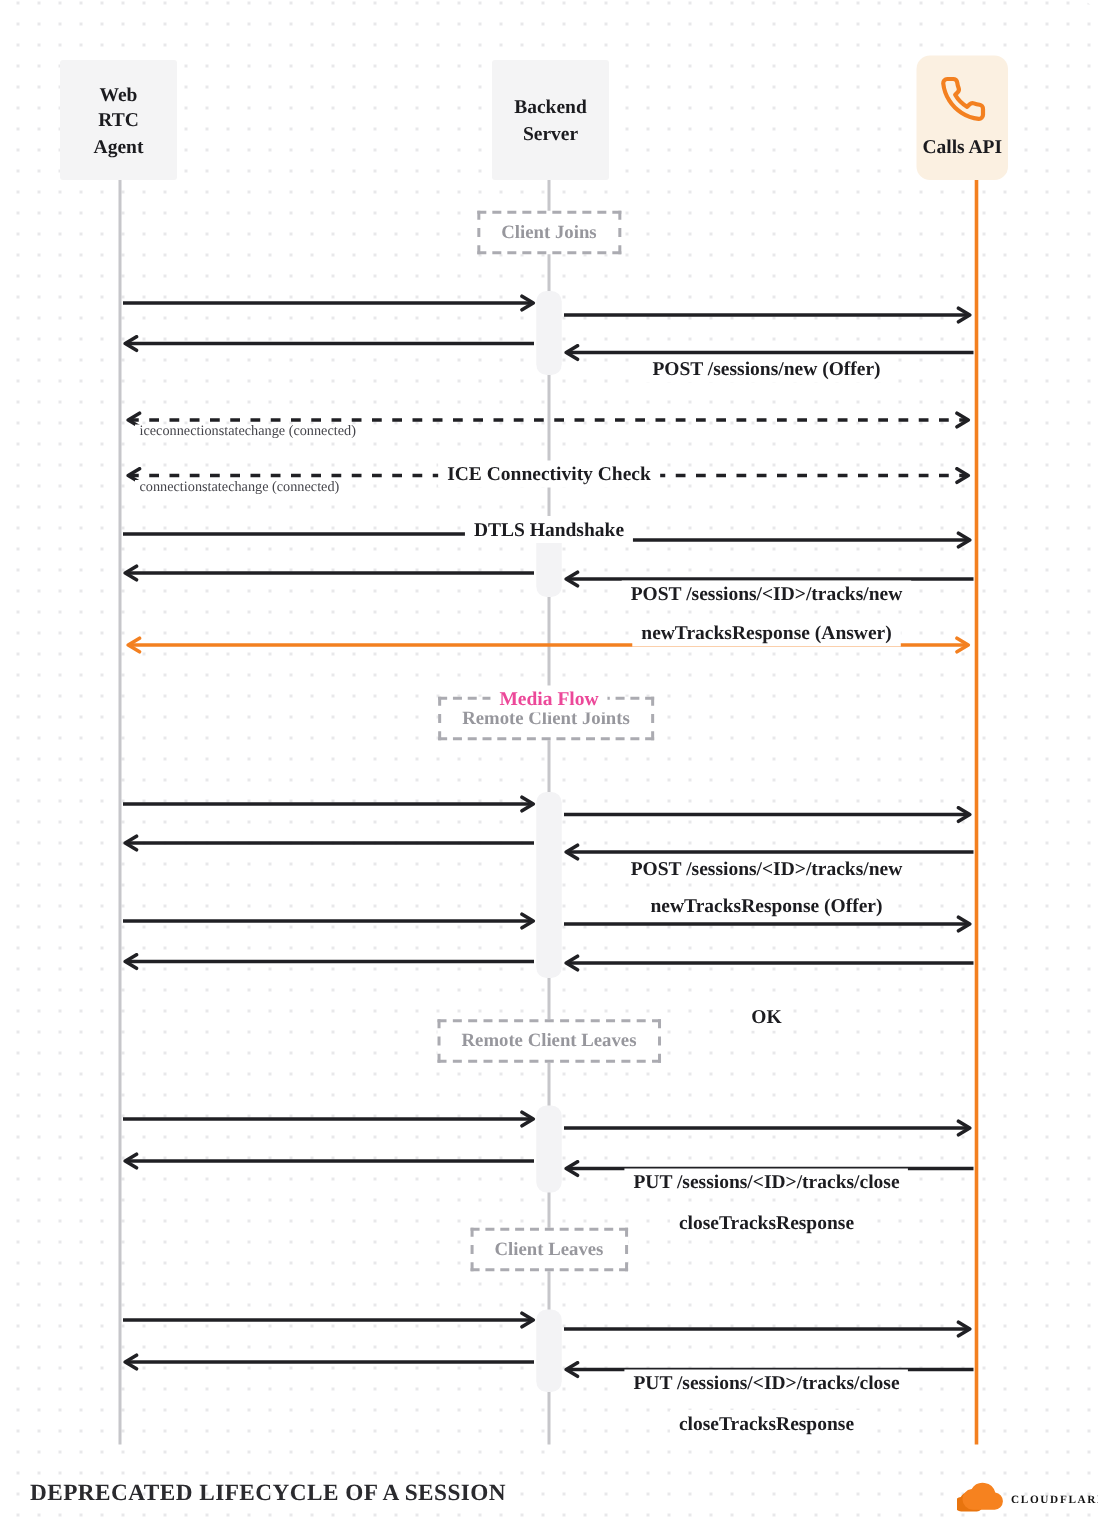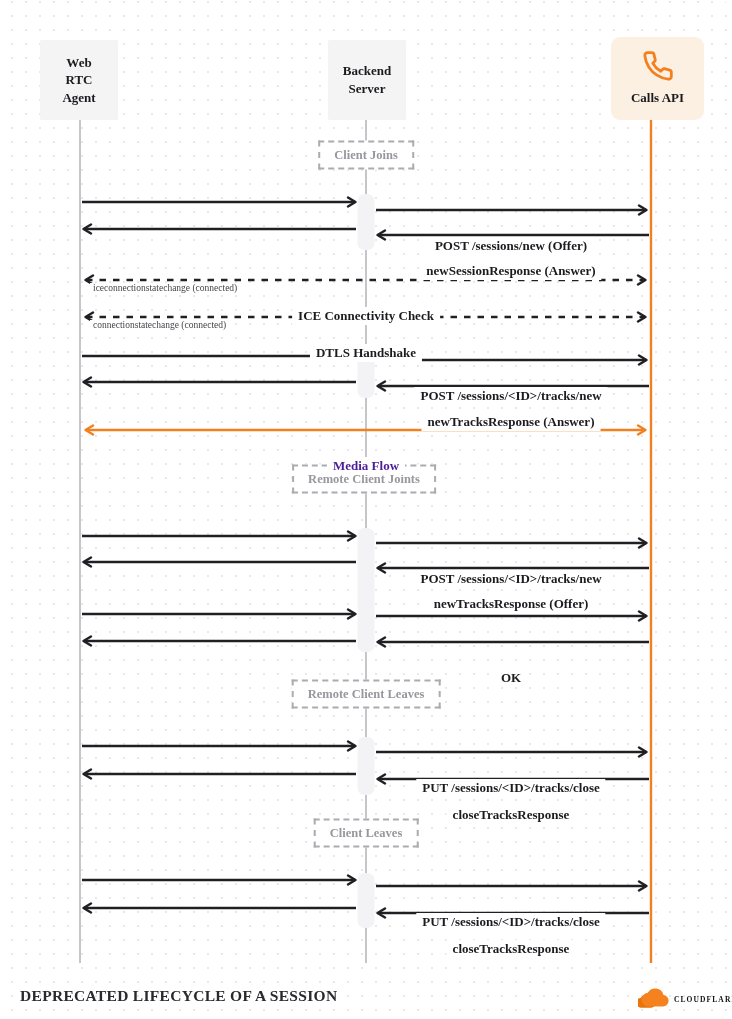--- a/index.html
+++ b/index.html
@@ -17,21 +17,21 @@
     font-weight:700;font-size:13px;line-height:1.35;color:#1b1b1f;
   }
   .actor.calls{
     background:#fbf0e1;border-radius:9px;flex-direction:column;gap:7px;
   }
   .msg{
     position:absolute;transform:translate(-50%,-50%);
     background:#ffffff;padding:1px 6px;white-space:nowrap;
     font-weight:700;font-size:13px;color:#1c1c20;margin-top:36px;
   }
-  .msg.orange{color:#4c1d95;}
+  .msg.orange{color:#ec4899;}
   .sub{
     position:absolute;background:#ffffff;padding:0 3px;white-space:nowrap;
     font-weight:400;font-size:9.5px;color:#45454b;
   }
   .section-label{
     position:absolute;transform:translate(-50%,-50%);
     background:#ffffff;border:2px dashed #ababb1;
     padding:5px 14px;white-space:nowrap;
     font-weight:600;font-size:12.5px;color:#97979d;
   }
@@ -115,36 +115,35 @@
   </svg>
 
   <div class="actor" style="left:40px;top:40px;width:78px;height:80px;padding:0 12px;box-sizing:border-box;">
     <span>Web RTC Agent</span>
   </div>
 
   <div class="actor" style="left:328px;top:40px;width:78px;height:80px;padding:0 12px;box-sizing:border-box;text-align:center;">
     <span>Backend Server</span>
   </div>
 
-  <div class="actor calls" style="left:611px;top:37px;width:93px;height:83px;box-sizing:border-box;">
+  <div class="actor calls" style="left:611px;top:37px;width:61px;height:83px;box-sizing:border-box;">
     <span style="display:block;height:32px;">
       <svg width="32" height="32" viewBox="0 0 24 24" fill="none" stroke="#f38020" stroke-width="2.1" stroke-linecap="round" stroke-linejoin="round">
         <path d="M22 16.92v3a2 2 0 0 1-2.18 2 19.79 19.79 0 0 1-8.63-3.07 19.5 19.5 0 0 1-6-6 19.79 19.79 0 0 1-3.07-8.67A2 2 0 0 1 4.11 2h3a2 2 0 0 1 2 1.72 12.84 12.84 0 0 0 .7 2.81 2 2 0 0 1-.45 2.11L8.09 9.91a16 16 0 0 0 6 6l1.27-1.27a2 2 0 0 1 2.11-.45 12.84 12.84 0 0 0 2.81.7A2 2 0 0 1 22 16.92z"></path>
       </svg>
     </span>
     <span>Calls API</span>
   </div>
 
   <div class="section-label" style="left:366px;top:155px;">Client Joins</div>
   <div class="section-label" style="left:364px;top:479px;">Remote Client Joints</div>
   <div class="section-label" style="left:366px;top:694px;">Remote Client Leaves</div>
   <div class="section-label" style="left:366px;top:833px;">Client Leaves</div>
 
   <div class="msg" style="left:511px;top:210px;">POST /sessions/new (Offer)</div>
-  <div class="msg" style="left:511px;top:235px;">newSessionResponse (Answer)</div>
 
   <div class="msg" style="left:366px;top:280px;">ICE Connectivity Check</div>
   <div class="sub" style="left:90px;top:283px;">iceconnectionstatechange (connected)</div>
 
   <div class="msg" style="left:366px;top:317px;">DTLS Handshake</div>
   <div class="sub" style="left:90px;top:320px;">connectionstatechange (connected)</div>
 
   <div class="msg" style="left:511px;top:360px;">POST /sessions/&lt;ID&gt;/tracks/new</div>
   <div class="msg" style="left:511px;top:386px;">newTracksResponse (Answer)</div>
 

